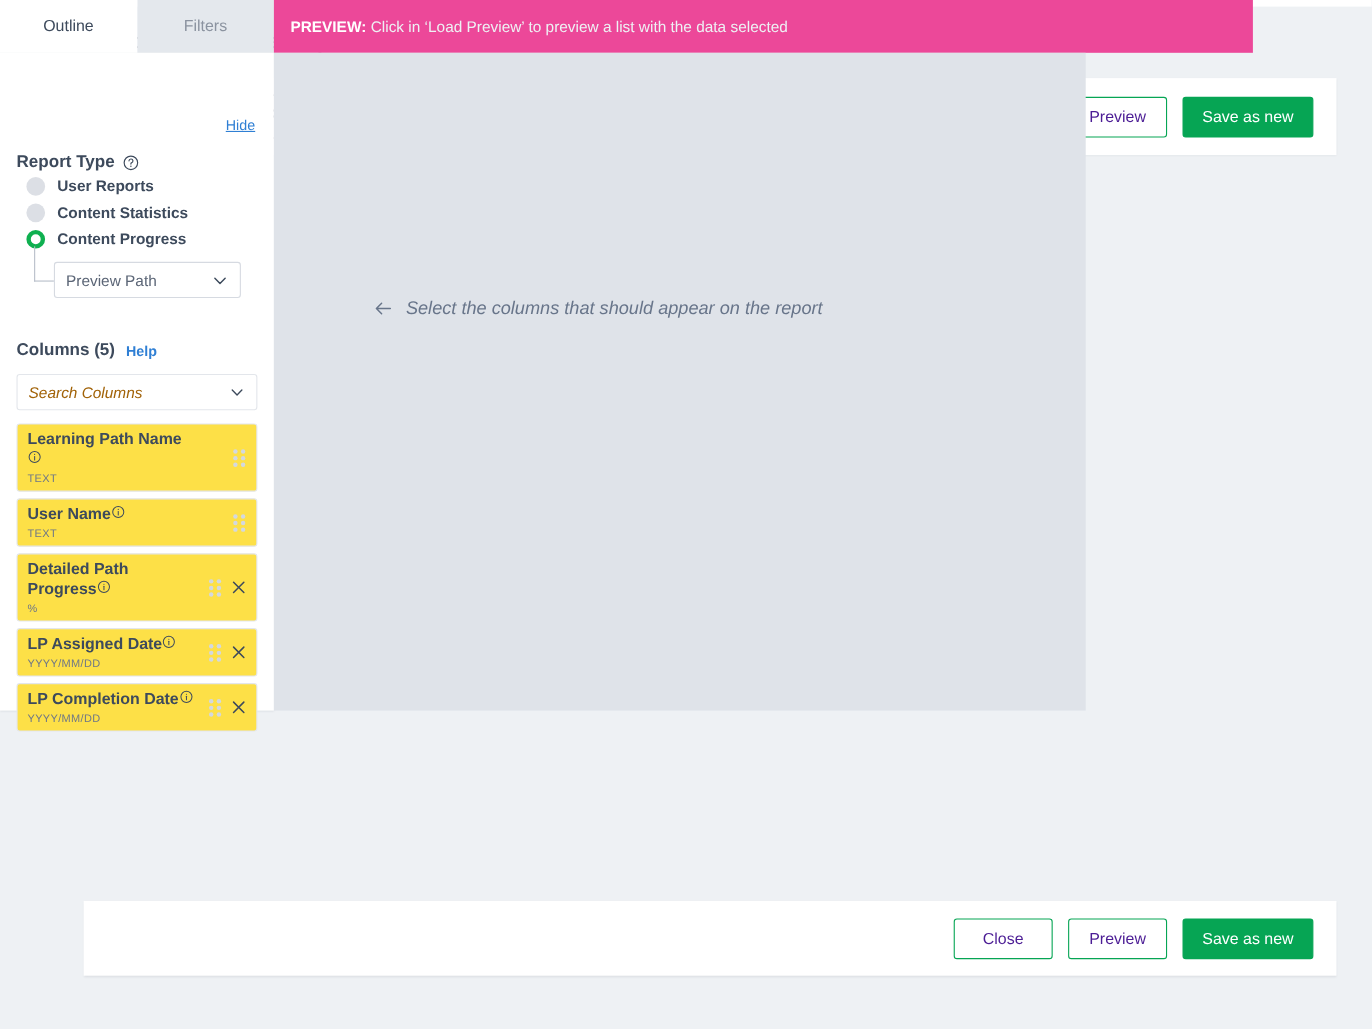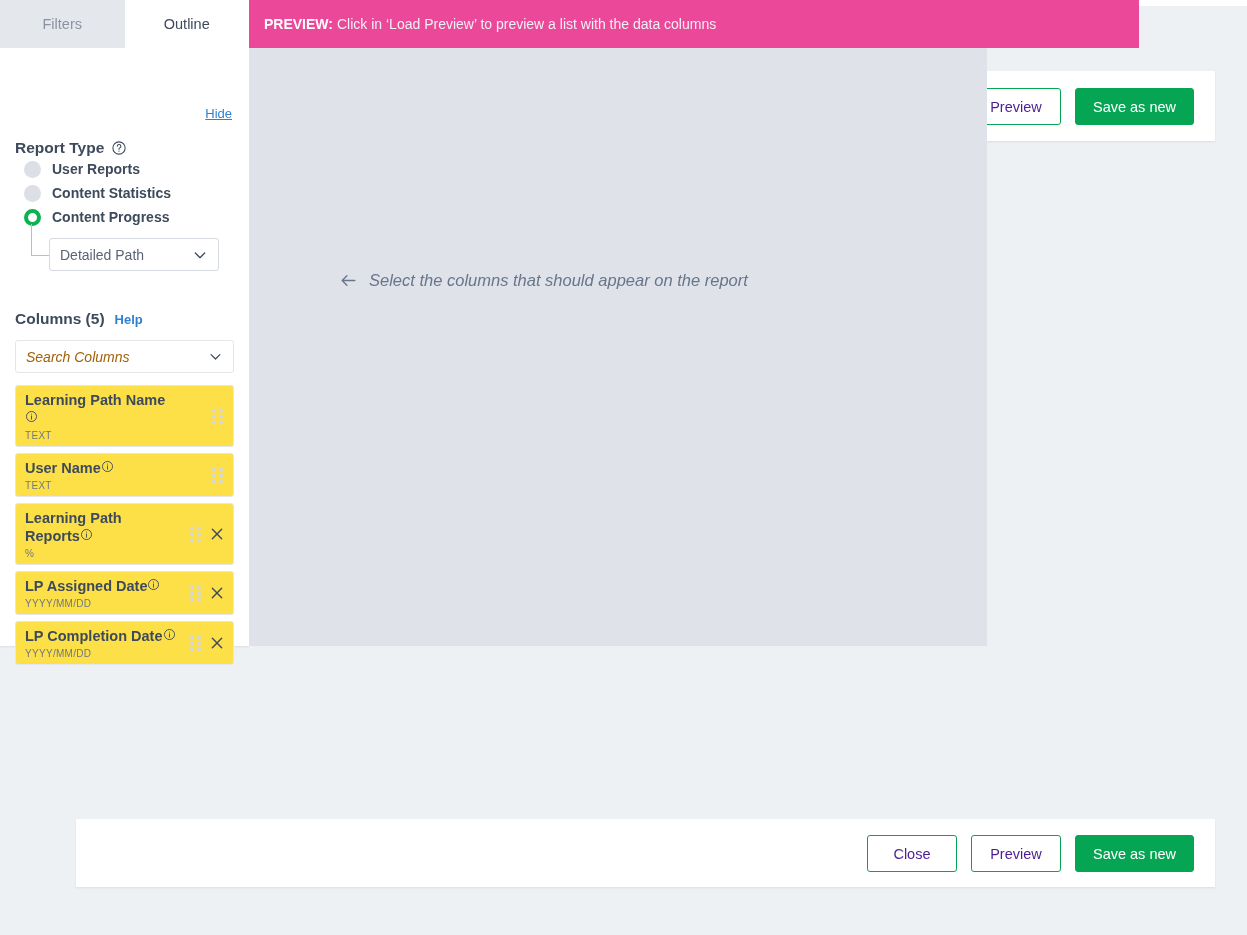--- a/index.html
+++ b/index.html
@@ -307,22 +307,22 @@
   <div class="btn-row">
     <div class="btn btn-outline">Close</div>
     <div class="btn btn-outline">Preview</div>
     <div class="btn btn-primary">Save as new</div>
   </div>
 </div>
 
 <div id="body-card">
 
   <div class="tabs">
+    <div class="tab active">Outline</div>
     <div class="tab inactive">Filters</div>
-    <div class="tab active">Outline</div>
   </div>
 
   <div class="left-panel">
 
     <span class="hide-link">Hide</span>
 
     <div class="section-title" id="report-type-title">
       <span>Report Type</span>
       <span>
         <svg viewBox="0 0 24 24" width="16" height="16" fill="none" stroke="#3d4a5c" stroke-width="1.6">
@@ -344,21 +344,21 @@
       </div>
       <div class="radio-row">
         <span class="radio-dot selected"></span>
         <span class="radio-label">Content Progress</span>
       </div>
     </div>
 
     <div class="subselect-wrap">
       <div class="elbow"></div>
       <div class="select-box">
-        <span class="sel-text">Detailed Path</span>
+        <span class="sel-text">Preview Path</span>
         <span>
           <svg viewBox="0 0 24 24" width="16" height="16" fill="none" stroke="#3d4a5c" stroke-width="2" stroke-linecap="round" stroke-linejoin="round">
             <path d="M5 9l7 7 7-7"></path>
           </svg>
         </span>
       </div>
     </div>
 
     <div class="section-title" id="columns-title">
       <span>Columns (5)</span>
@@ -409,21 +409,21 @@
             <i></i>
             <i></i>
             <i></i>
             <i></i>
             <i></i>
           </span>
       </div>
 
       <div class="col-item removable">
         <span>
-          <span class="col-name">Learning Path Reports</span><span class="info-ic"><svg viewBox="0 0 24 24" width="13" height="13" fill="none" stroke="#3d4a5c" stroke-width="1.7" style="display:inline-block">
+          <span class="col-name">Detailed Path Progress</span><span class="info-ic"><svg viewBox="0 0 24 24" width="13" height="13" fill="none" stroke="#3d4a5c" stroke-width="1.7" style="display:inline-block">
                 <circle cx="12" cy="12" r="9.3"></circle>
                 <circle cx="12" cy="7.6" r=".95" fill="#3d4a5c" stroke="none"></circle>
                 <path d="M12 11v6" stroke-linecap="round"></path>
               </svg></span>
         </span>
         <span class="col-type">%</span>
         <span class="drag-handle">
             <i></i>
             <i></i>
             <i></i>
@@ -484,21 +484,21 @@
               <path d="M5 5l14 14M19 5L5 19"></path>
             </svg>
         </span>
       </div>
 
     </div>
   </div>
 
   <div class="preview-header">
     <b>PREVIEW:</b>
-    <span>Click in ‘Load Preview’ to preview a list with the data columns</span>
+    <span>Click in ‘Load Preview’ to preview a list with the data selected</span>
   </div>
 
   <div class="preview-body">
     <div class="preview-hint">
       <span>
         <svg viewBox="0 0 24 24" width="19" height="19" fill="none" stroke="#68758a" stroke-width="1.7" stroke-linecap="round" stroke-linejoin="round">
           <path d="M20 12H4M10 6l-6 6 6 6"></path>
         </svg>
       </span>
       <span>Select the columns that should appear on the report</span>

